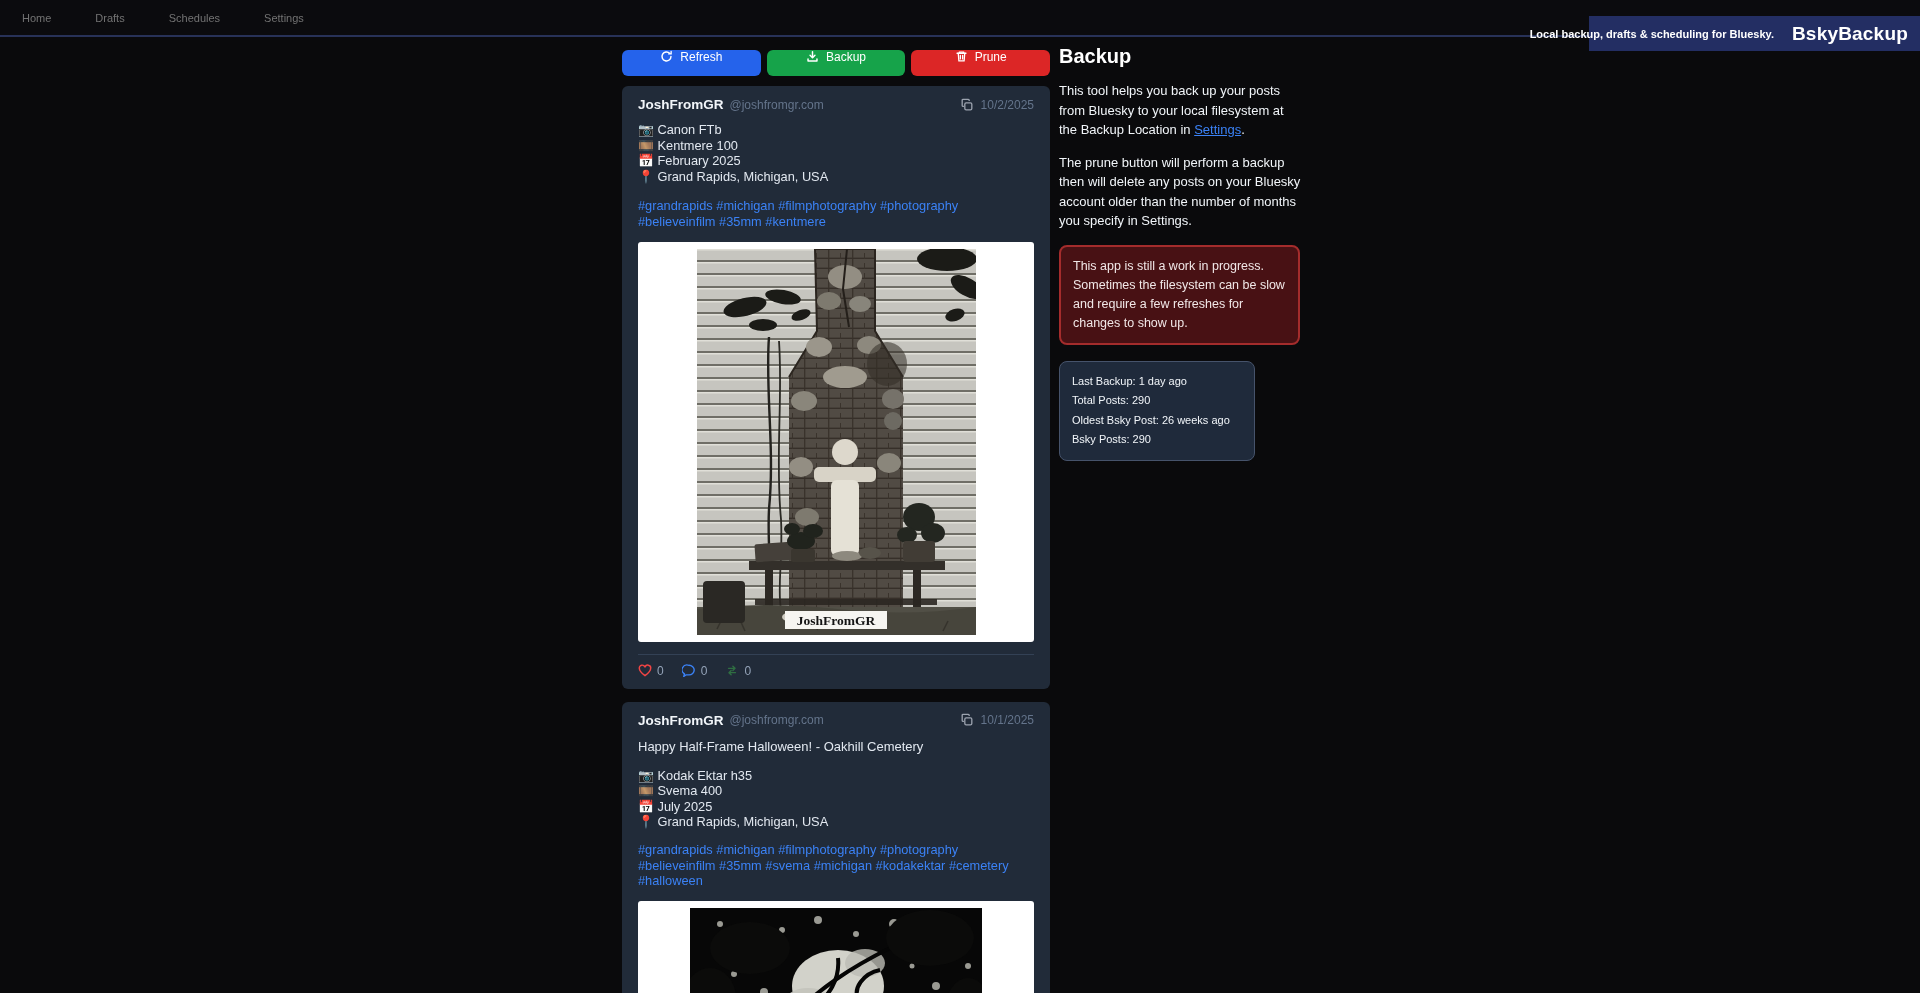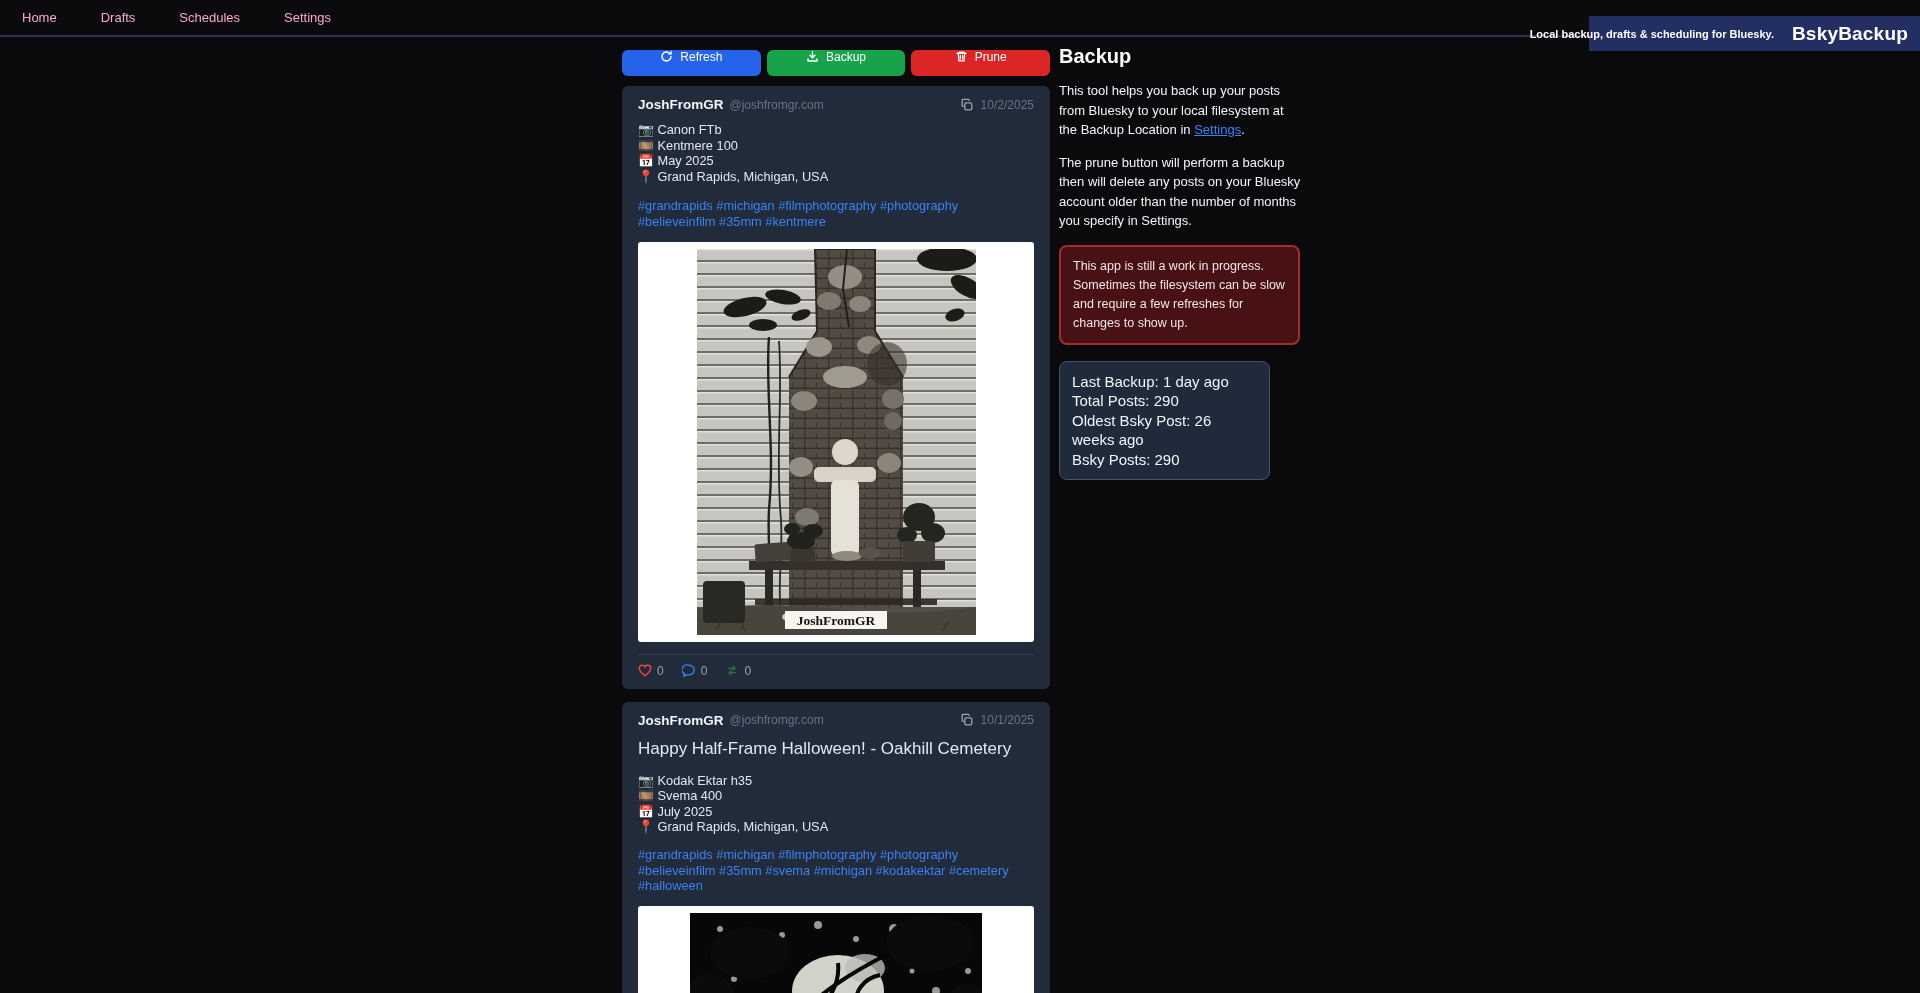--- a/index.html
+++ b/index.html
@@ -13,21 +13,21 @@
 
   
   .topnav {
     height:37px; display:flex; align-items:center;
     background:#0b0b0e;
     border-bottom:2px solid var(--nav_border,#283258);
     position:relative;
   }
   .nav-links { display:flex; gap:44px; padding-left:22px; }
   .nav-links a {
-    color:#f9a8d4; font-size:13px; text-decoration:none; cursor:pointer;
+    color:#737373; font-size:11px; text-decoration:none; cursor:pointer;
   }
   .brand-box {
     position:absolute; right:0; top:16px; height:100%;
     width:331px; background:var(--brand_navy,#232e63);
     display:flex; align-items:center; justify-content:flex-end;
     gap:18px; padding:0 12px 0 10px;
   }
   .brand-tagline { color:#fff; font-size:11px; font-weight:bold; white-space:nowrap; }
   .brand-name { color:#fff; font-size:19px; font-weight:bold; letter-spacing:.2px; }
 
@@ -53,21 +53,21 @@
   }
   .card + .card { margin-top:13px; }
 
   .post-header { display:flex; align-items:center; }
   .post-author { font-size:13.5px; font-weight:bold; color:#f1f5f9; }
   .post-handle { font-size:12px; color:#64748b; margin-left:6px; }
   .post-header-right { margin-left:auto; display:flex; align-items:center; gap:7px; color:#8b93a1; }
   .post-date { font-size:12px; color:#64748b; }
   .copy-btn { background:none; border:none; padding:0; color:#9ca3af; cursor:pointer; line-height:0; }
 
-  .post-title { font-size:17px; color:#e2e8f0; margin-top:11px; }
+  .post-title { font-size:13px; color:#e2e8f0; margin-top:11px; }
   .post-meta { margin-top:10px; }
   .post-meta div { font-size:12.8px; line-height:15.6px; color:#e2e8f0; }
   .post-tags { margin-top:14px; font-size:12.8px; line-height:15.6px; }
   .post-tags a { color:var(--link_blue,#3b82f6); text-decoration:none; cursor:pointer; }
 
   .photo-frame {
     margin-top:12px; background:#fff; border-radius:3px;
     display:flex; justify-content:center; padding:7px 0;
     overflow:hidden;
   }
@@ -92,25 +92,25 @@
   .side a.settings-link { color:var(--link_blue,#3b82f6); text-decoration:underline; cursor:pointer; }
 
   .warning-box {
     margin-top:14px; width:241px;
     background:var(--warning_bg,#481114);
     border:2px solid var(--warning_border,#a42c2c);
     border-radius:8px; padding:10px 12px;
     font-size:12.5px; line-height:19px; color:#f1e7e7;
   }
   .stats-box {
-    margin-top:16px; width:211px;
+    margin-top:16px; width:196px;
     background:var(--stats_bg,#1f2a3b);
     border:1px solid var(--stats_border,#46536b);
     border-radius:8px; padding:10px 12px;
-    font-size:15px; line-height:19.5px; color:#f1f5f9;
+    font-size:11px; line-height:19.5px; color:#f1f5f9;
   }
   .stats-box .row span { white-space:pre-wrap; }
 </style>
 </head>
 <body>
 
 <div class="topnav">
   <div class="nav-links">
     <a>Home</a>
     <a>Drafts</a>
@@ -169,21 +169,21 @@
               <path d="M10.5 3.5v-1a1 1 0 0 0-1-1h-6a1 1 0 0 0-1 1v6a1 1 0 0 0 1 1h1"></path>
           </svg>
         </button>
         <span class="post-date">10/2/2025</span>
       </span>
     </div>
 
     <div class="post-meta">
       <div>📷 Canon FTb</div>
       <div>🎞️ Kentmere 100</div>
-      <div>📅 May 2025</div>
+      <div>📅 February 2025</div>
       <div>📍 Grand Rapids, Michigan, USA</div>
     </div>
 
     <div class="post-tags">
       <a>#grandrapids</a>
       <a>#michigan</a>
       <a>#filmphotography</a>
       <a>#photography</a>
       <a>#believeinfilm</a>
       <a>#35mm</a>

